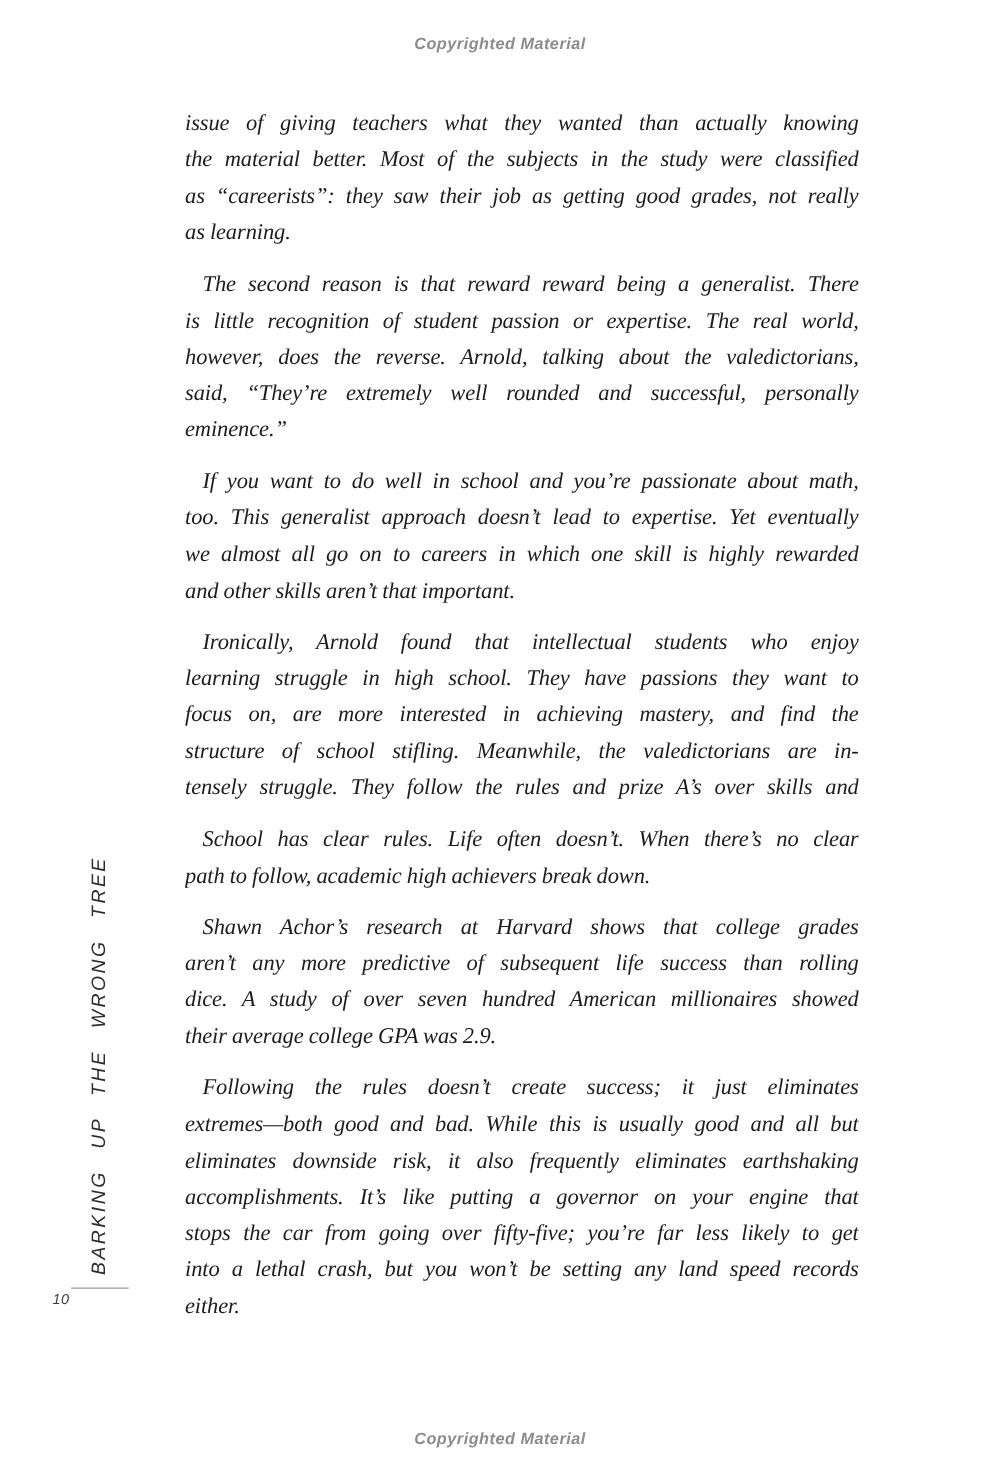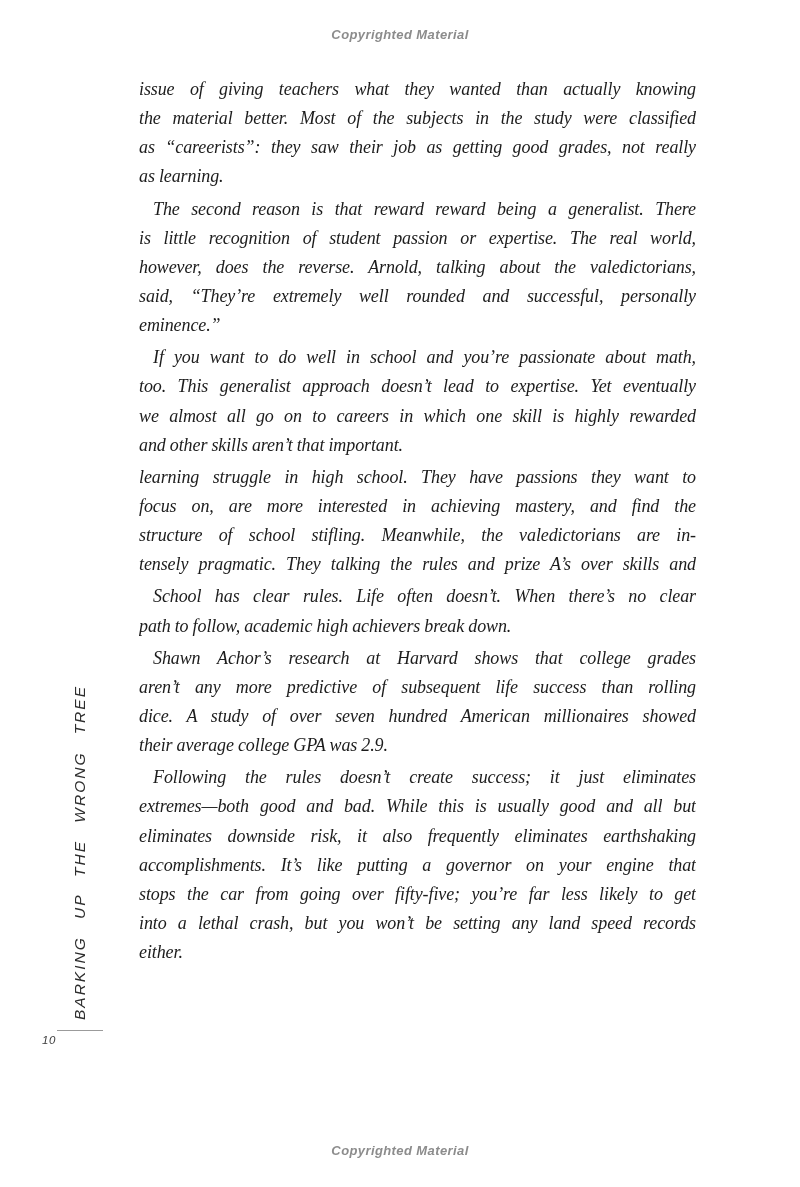--- a/index.html
+++ b/index.html
@@ -28,21 +28,21 @@
   .copyright.top { top: 27px; }
   .copyright.bottom { top: 1143px; }
 
   .body-col {
     position: absolute;
     left: 136px;
     top: 72px;
     width: 563px;
     font-size: 18px;
   }
-  .paragraph { margin: 3px; padding: 0; }
+  .paragraph { margin: 12px; padding: 0; }
   .line {
     height: 29.15px;
     line-height: 29.15px;
     overflow: hidden;
     text-align: justify;
     text-align-last: justify;
     letter-spacing: -0.1px;
     word-spacing: -0.3px;
   }
   .line.last { text-align-last: left; }
@@ -114,24 +114,25 @@
     </div>
 
     <div class="paragraph">
       <div class="line indent">If you want to do well in school and you’re passionate about math,</div>
       <div class="line">too. This generalist approach doesn’t lead to expertise. Yet eventually</div>
       <div class="line">we almost all go on to careers in which one skill is highly rewarded</div>
       <div class="line last">and other skills aren’t that important.</div>
     </div>
 
     <div class="paragraph">
+      <div class="line indent">Ironically, Arnold found that intellectual students who enjoy</div>
       <div class="line">learning struggle in high school. They have passions they want to</div>
       <div class="line">focus on, are more interested in achieving mastery, and find the</div>
       <div class="line">structure of school stifling. Meanwhile, the valedictorians are in-</div>
-      <div class="line">tensely pragmatic. They talking the rules and prize A’s over skills and</div>
+      <div class="line">tensely struggle. They follow the rules and prize A’s over skills and</div>
     </div>
 
     <div class="paragraph">
       <div class="line indent">School has clear rules. Life often doesn’t. When there’s no clear</div>
       <div class="line last">path to follow, academic high achievers break down.</div>
     </div>
 
     <div class="paragraph">
       <div class="line indent">Shawn Achor’s research at Harvard shows that college grades</div>
       <div class="line">aren’t any more predictive of subsequent life success than rolling</div>

